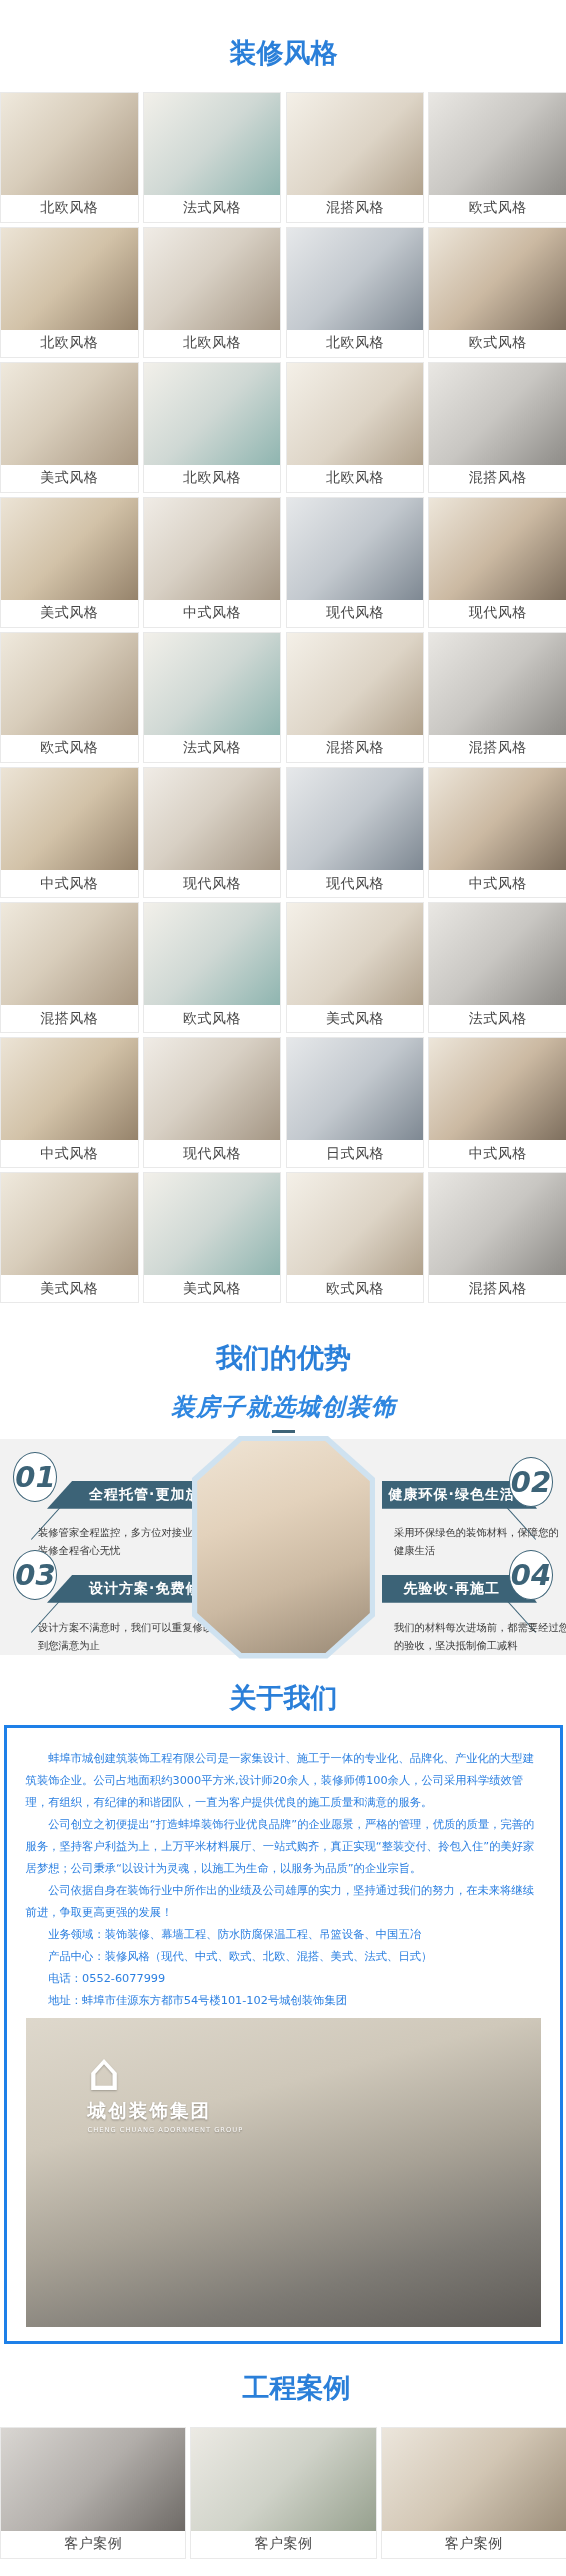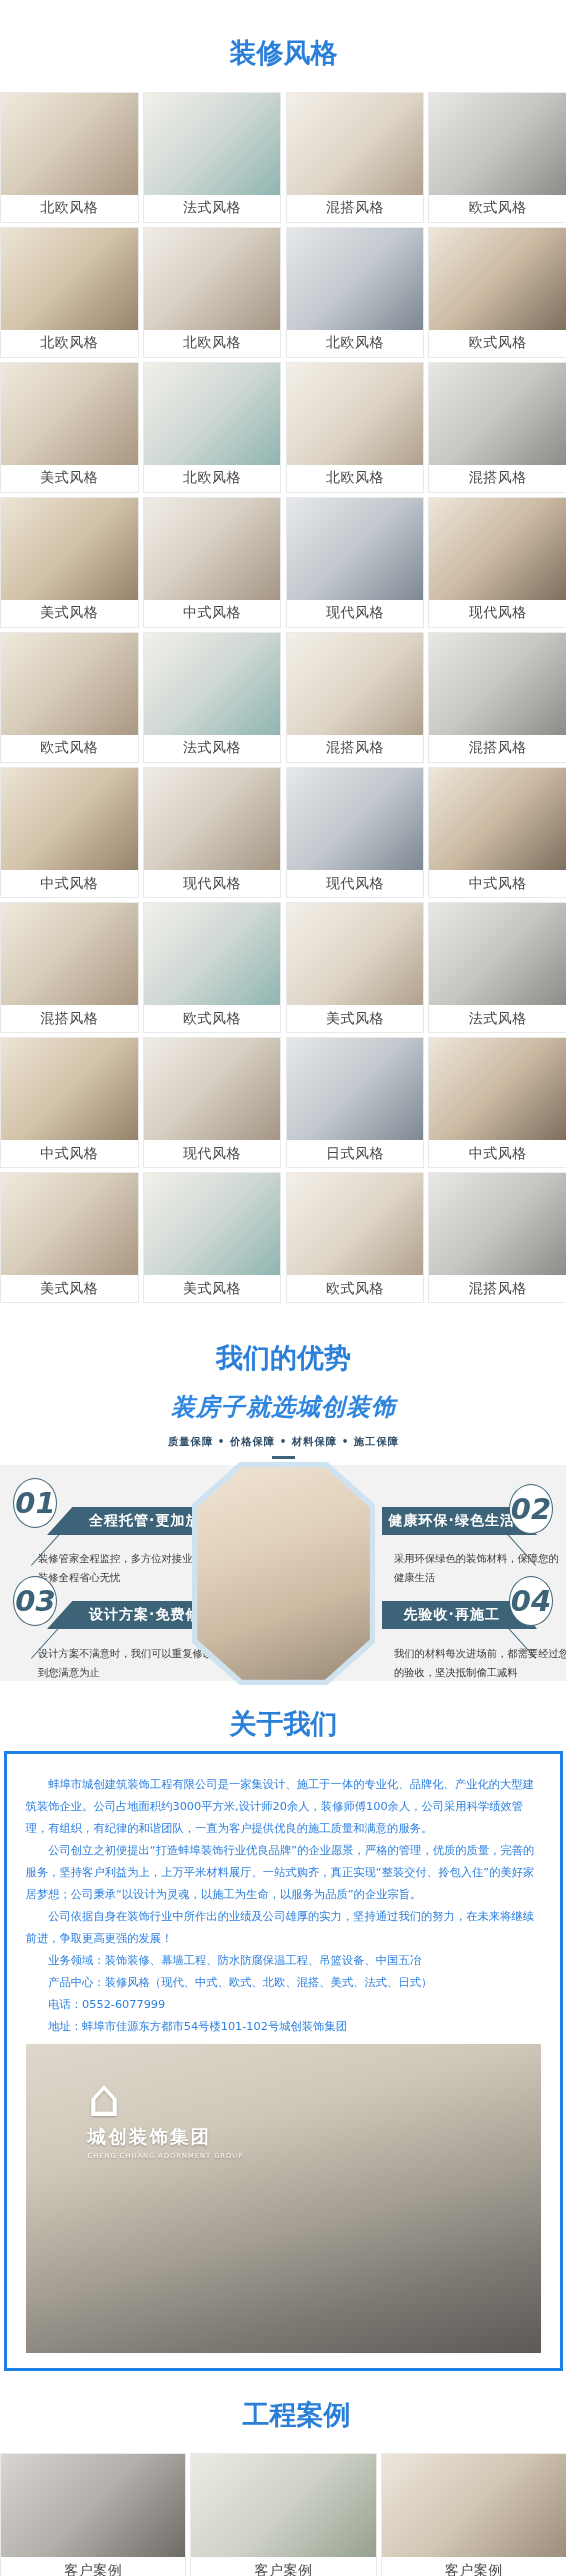--- a/index.html
+++ b/index.html
@@ -244,21 +244,20 @@
     <div class="card">
         <div class="card-img"></div>
         <div class="card-label">混搭风格</div>
       </div>
   </div>
 </div>
 
 <div class="sec-adv">
   <div class="section-title">我们的优势</div>
   <div class="adv-headline">装房子就选城创装饰</div>
-  <div class="adv-guarantees">质量保障 • 价格保障 • 材料保障 • 施工保障</div>
   <div class="adv-dash"></div>
   <div class="adv-banner">
     <div class="adv-line" style="left:20.6px;top:77px;transform:rotate(-48deg);"></div>
     <div class="adv-line" style="left:484px;top:77px;transform:rotate(48deg);"></div>
     <div class="adv-line" style="left:20.6px;top:170px;transform:rotate(-48deg);"></div>
     <div class="adv-line" style="left:484px;top:170px;transform:rotate(48deg);"></div>
 
     <div class="adv-num" style="left:13.4px;top:13px;">01</div>
     <div class="adv-bar bar-left" style="left:47px;top:42px;width:195px;">全程托管·更加放心</div>
     <div class="adv-desc" style="left:38px;top:84px;width:192px;">装修管家全程监控，多方位对接业主，让装修全程省心无忧</div>

